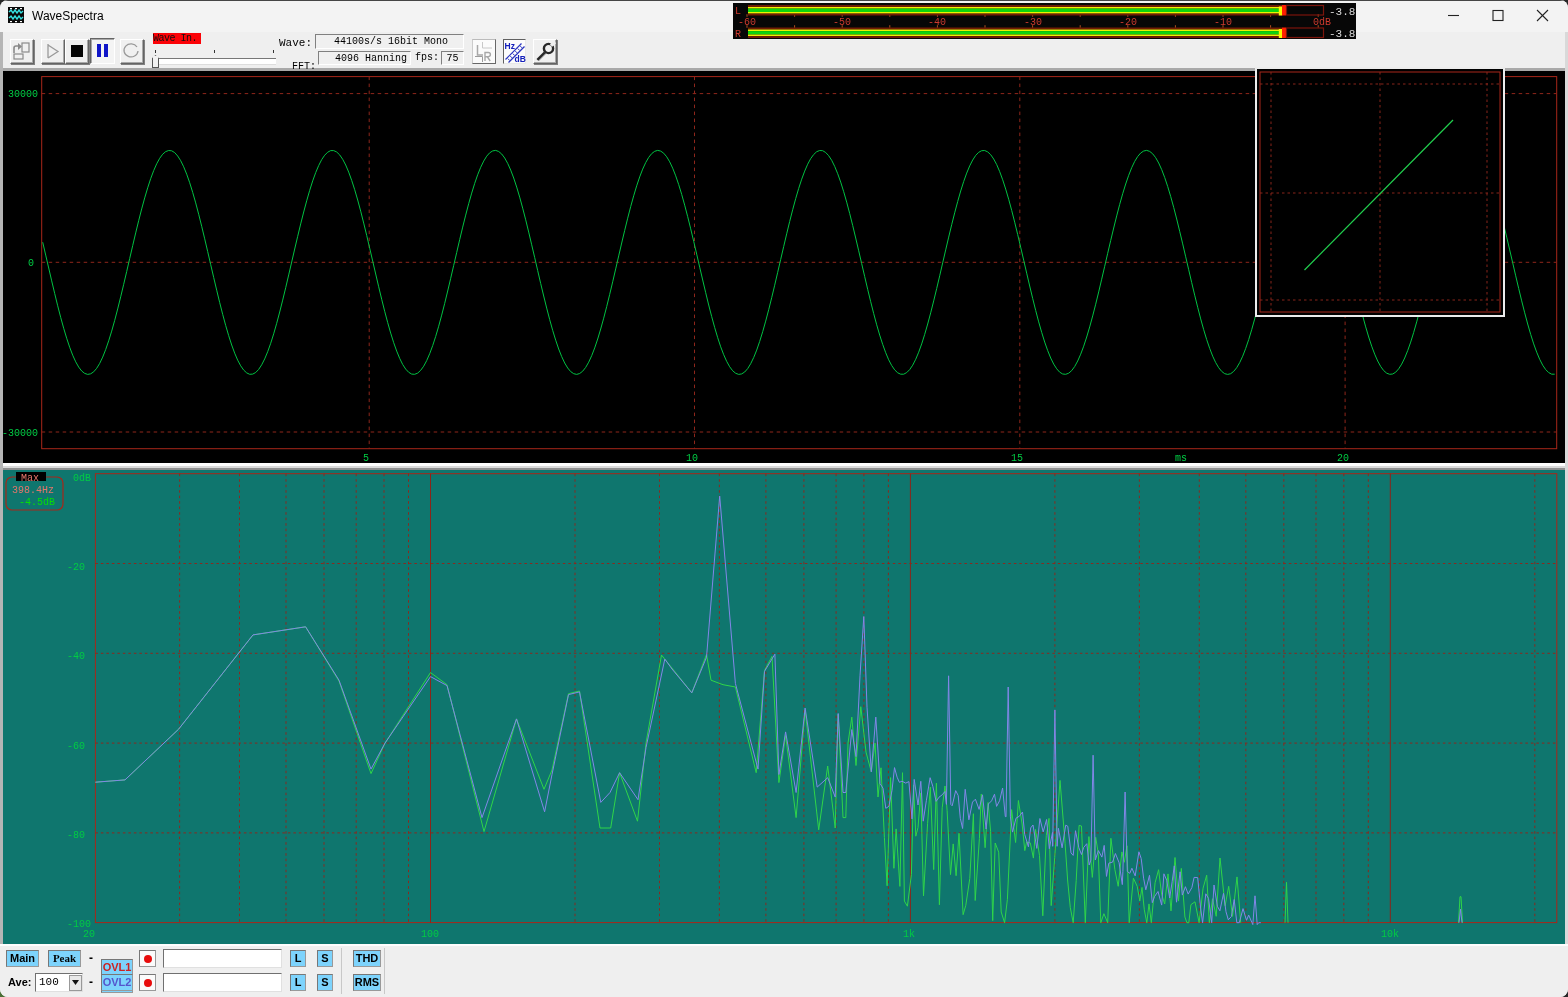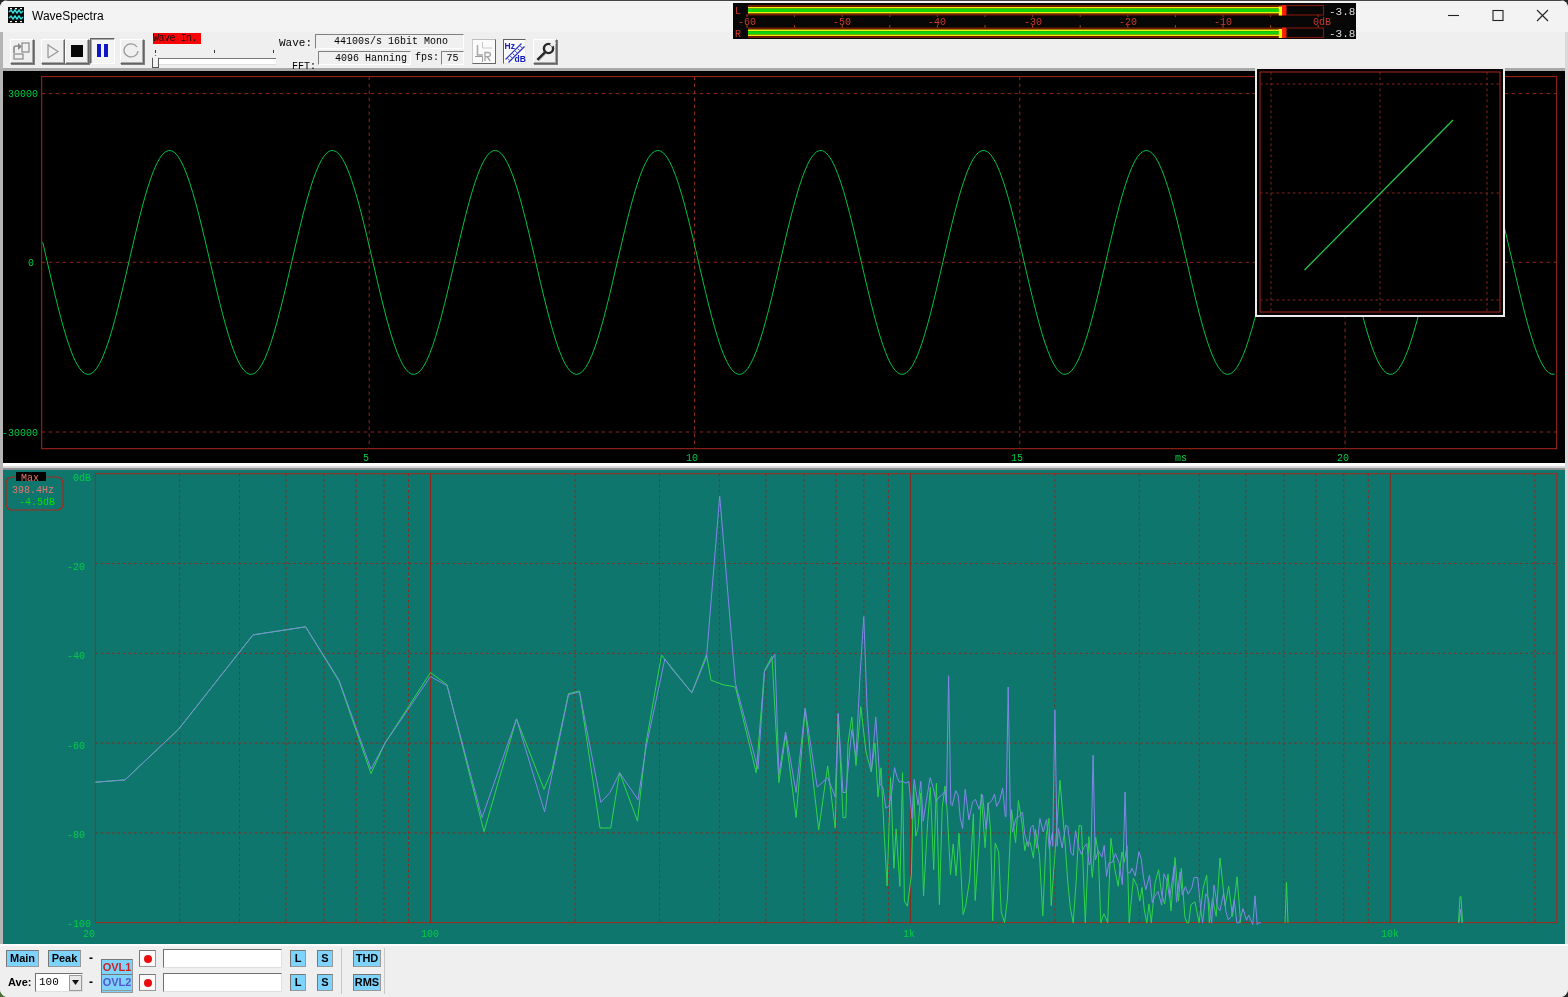--- a/index.html
+++ b/index.html
@@ -270,21 +270,21 @@
  <text x="430" y="937" class="glabel" text-anchor="middle">100</text>
  <text x="909" y="937" class="glabel" text-anchor="middle">1k</text>
  <text x="1390" y="937" class="glabel" text-anchor="middle">10k</text>
 </svg>
 </div>
 
 <div class="ab" style="left:0;top:944px;width:1568px;height:53px;background:#efefef;border-top:2.5px solid #fdfdfd;"></div>
 <div class="ab" style="left:341px;top:948px;width:1px;height:46px;background:#c8c8c8;"></div>
 <div class="ab" style="left:384px;top:948px;width:1px;height:46px;background:#c8c8c8;"></div>
 <div class="bbtn" style="left:6px;top:950px;width:33px;height:17px;line-height:15px;">Main</div>
-<div class="bbtn" style="left:48px;top:950px;width:33px;height:17px;line-height:15px;">Peak</div>
+<div class="bbtn" style="left:48px;top:950px;width:33px;height:17px;line-height:15px;font-family:Liberation Serif, serif;">Peak</div>
 <div class="ab sans" style="left:89px;top:951px;font-size:12px;font-weight:bold;">-</div>
 <div class="bbtn" style="left:101px;top:950px;width:32px;height:34px;line-height:15px;color:#cc2222;margin-top:9px;">OVL1</div>
 <div class="bbtn" style="left:139px;top:950px;width:17px;height:17px;background:#fbfbfb;"><span style="display:inline-block;width:8px;height:8px;border-radius:50%;background:#e80c0c;margin-top:4px;"></span></div>
 <div class="wfld" style="left:163px;top:949px;width:119px;height:19px;"></div>
 <div class="bbtn" style="left:290px;top:950px;width:16px;height:17px;line-height:15px;">L</div>
 <div class="bbtn" style="left:317px;top:950px;width:16px;height:17px;line-height:15px;">S</div>
 <div class="bbtn" style="left:353px;top:950px;width:28px;height:17px;line-height:15px;">THD</div>
 <div class="ab sans" style="left:8px;top:976px;font-size:11px;font-weight:bold;">Ave:</div>
 <div class="wfld mono" style="left:35px;top:973px;width:48px;height:19px;font-size:11px;color:#000;padding:2px 0 0 3px;">100</div>
 <div class="ab" style="left:69px;top:974.5px;width:13px;height:16px;background:#e8e8e8;border:1px solid #999;"></div>

